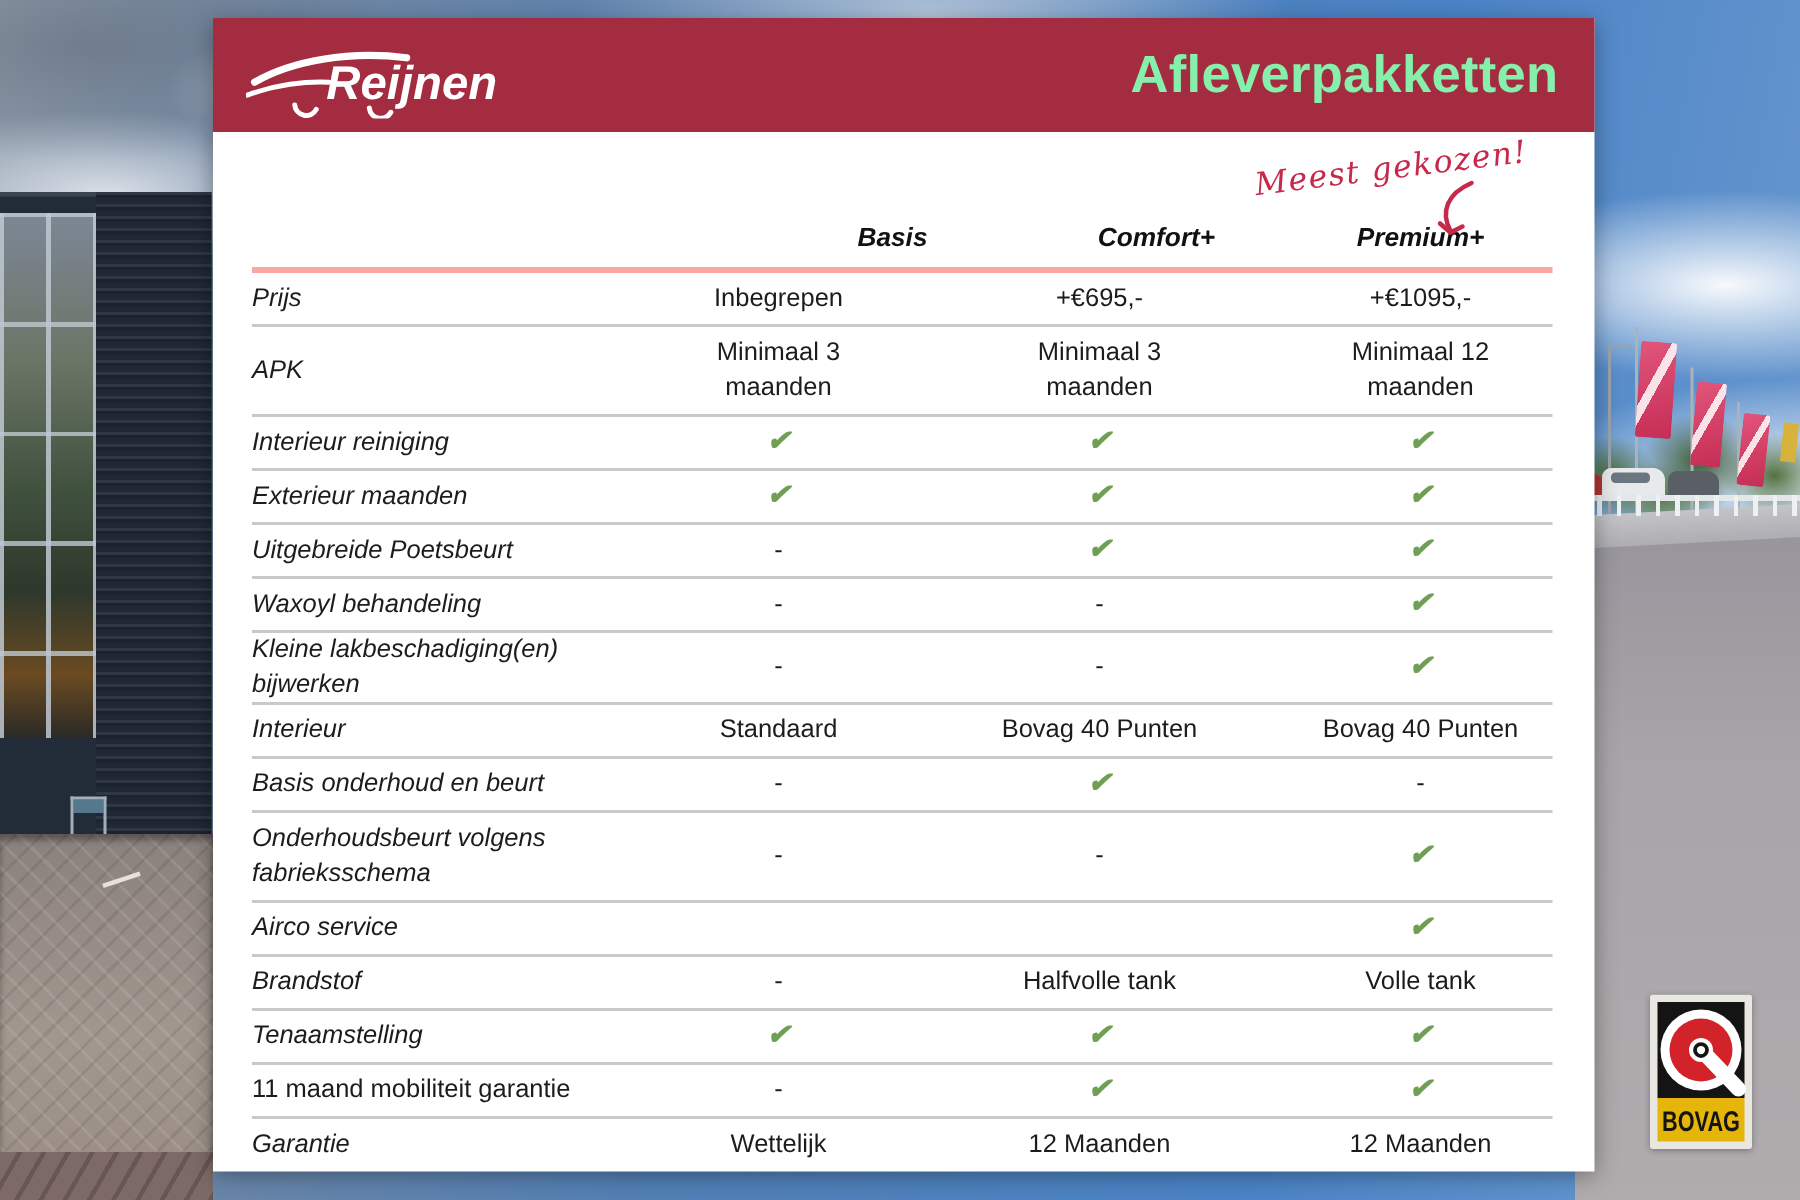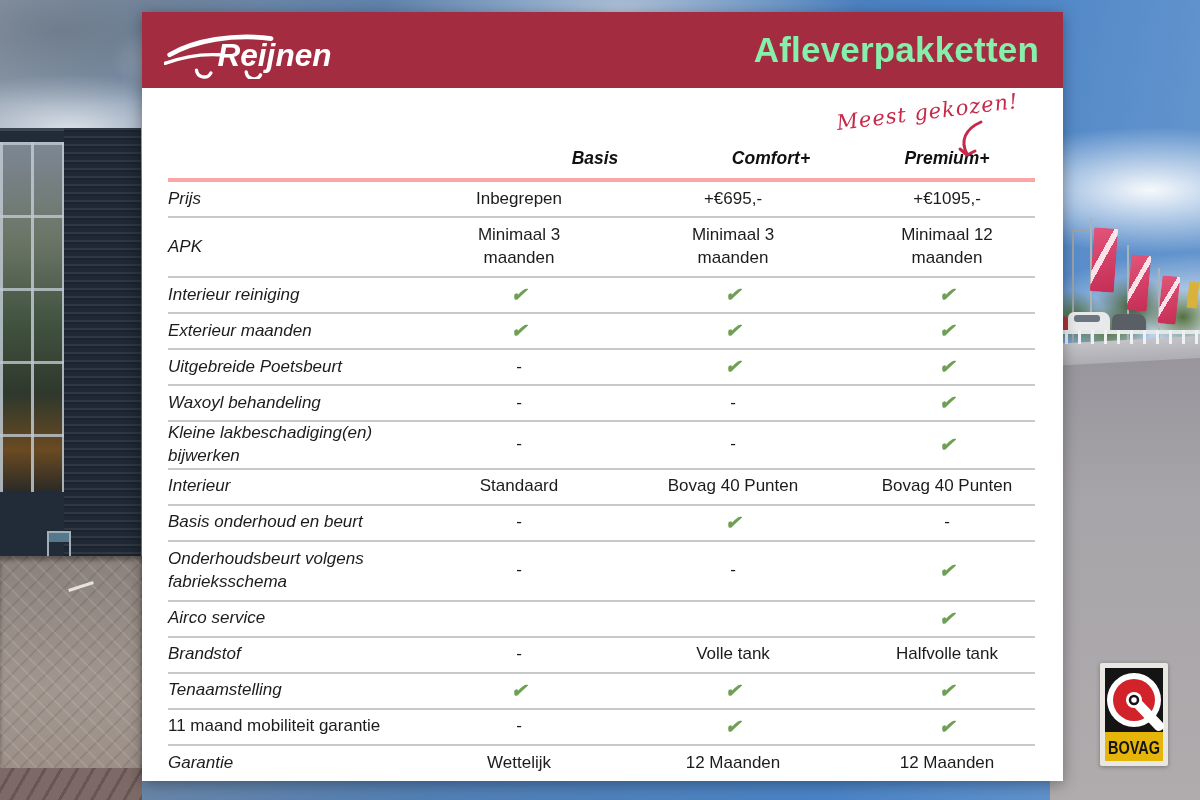--- a/index.html
+++ b/index.html
@@ -232,22 +232,22 @@
       </div>
       <div class="trow">
         <div class="label">Airco service</div>
         <div class="cell"></div>
         <div class="cell"></div>
         <div class="cell check">✔</div>
       </div>
       <div class="trow">
         <div class="label">Brandstof</div>
         <div class="cell">-</div>
+        <div class="cell">Halfvolle tank</div>
         <div class="cell">Volle tank</div>
-        <div class="cell">Halfvolle tank</div>
       </div>
       <div class="trow">
         <div class="label">Tenaamstelling</div>
         <div class="cell check">✔</div>
         <div class="cell check">✔</div>
         <div class="cell check">✔</div>
       </div>
       <div class="trow">
         <div class="label upright">11 maand mobiliteit garantie</div>
         <div class="cell">-</div>

